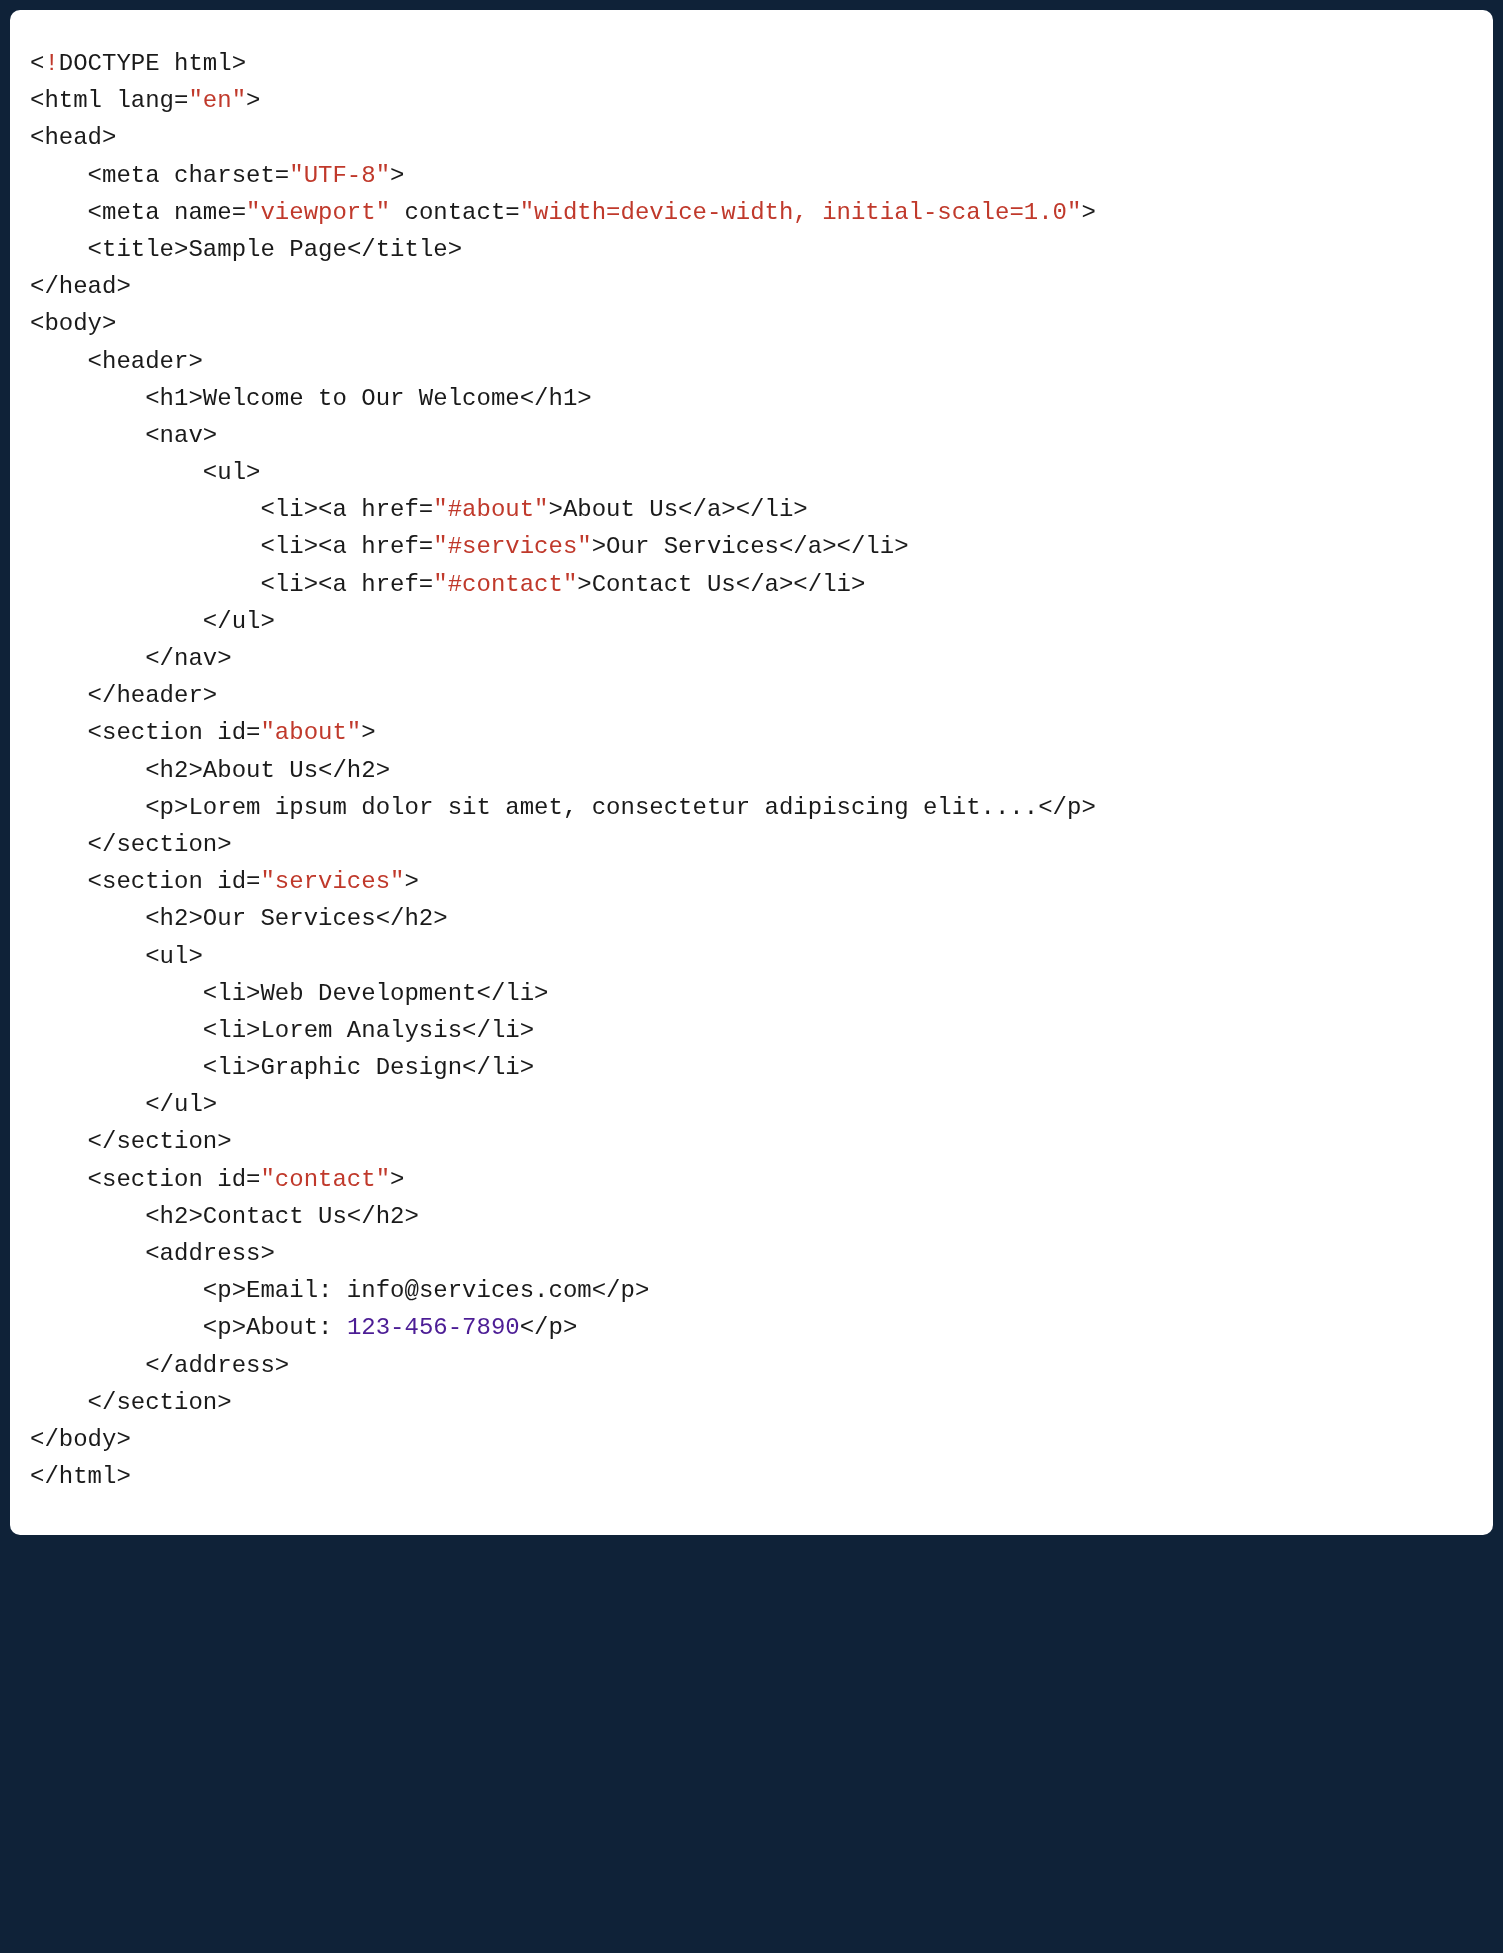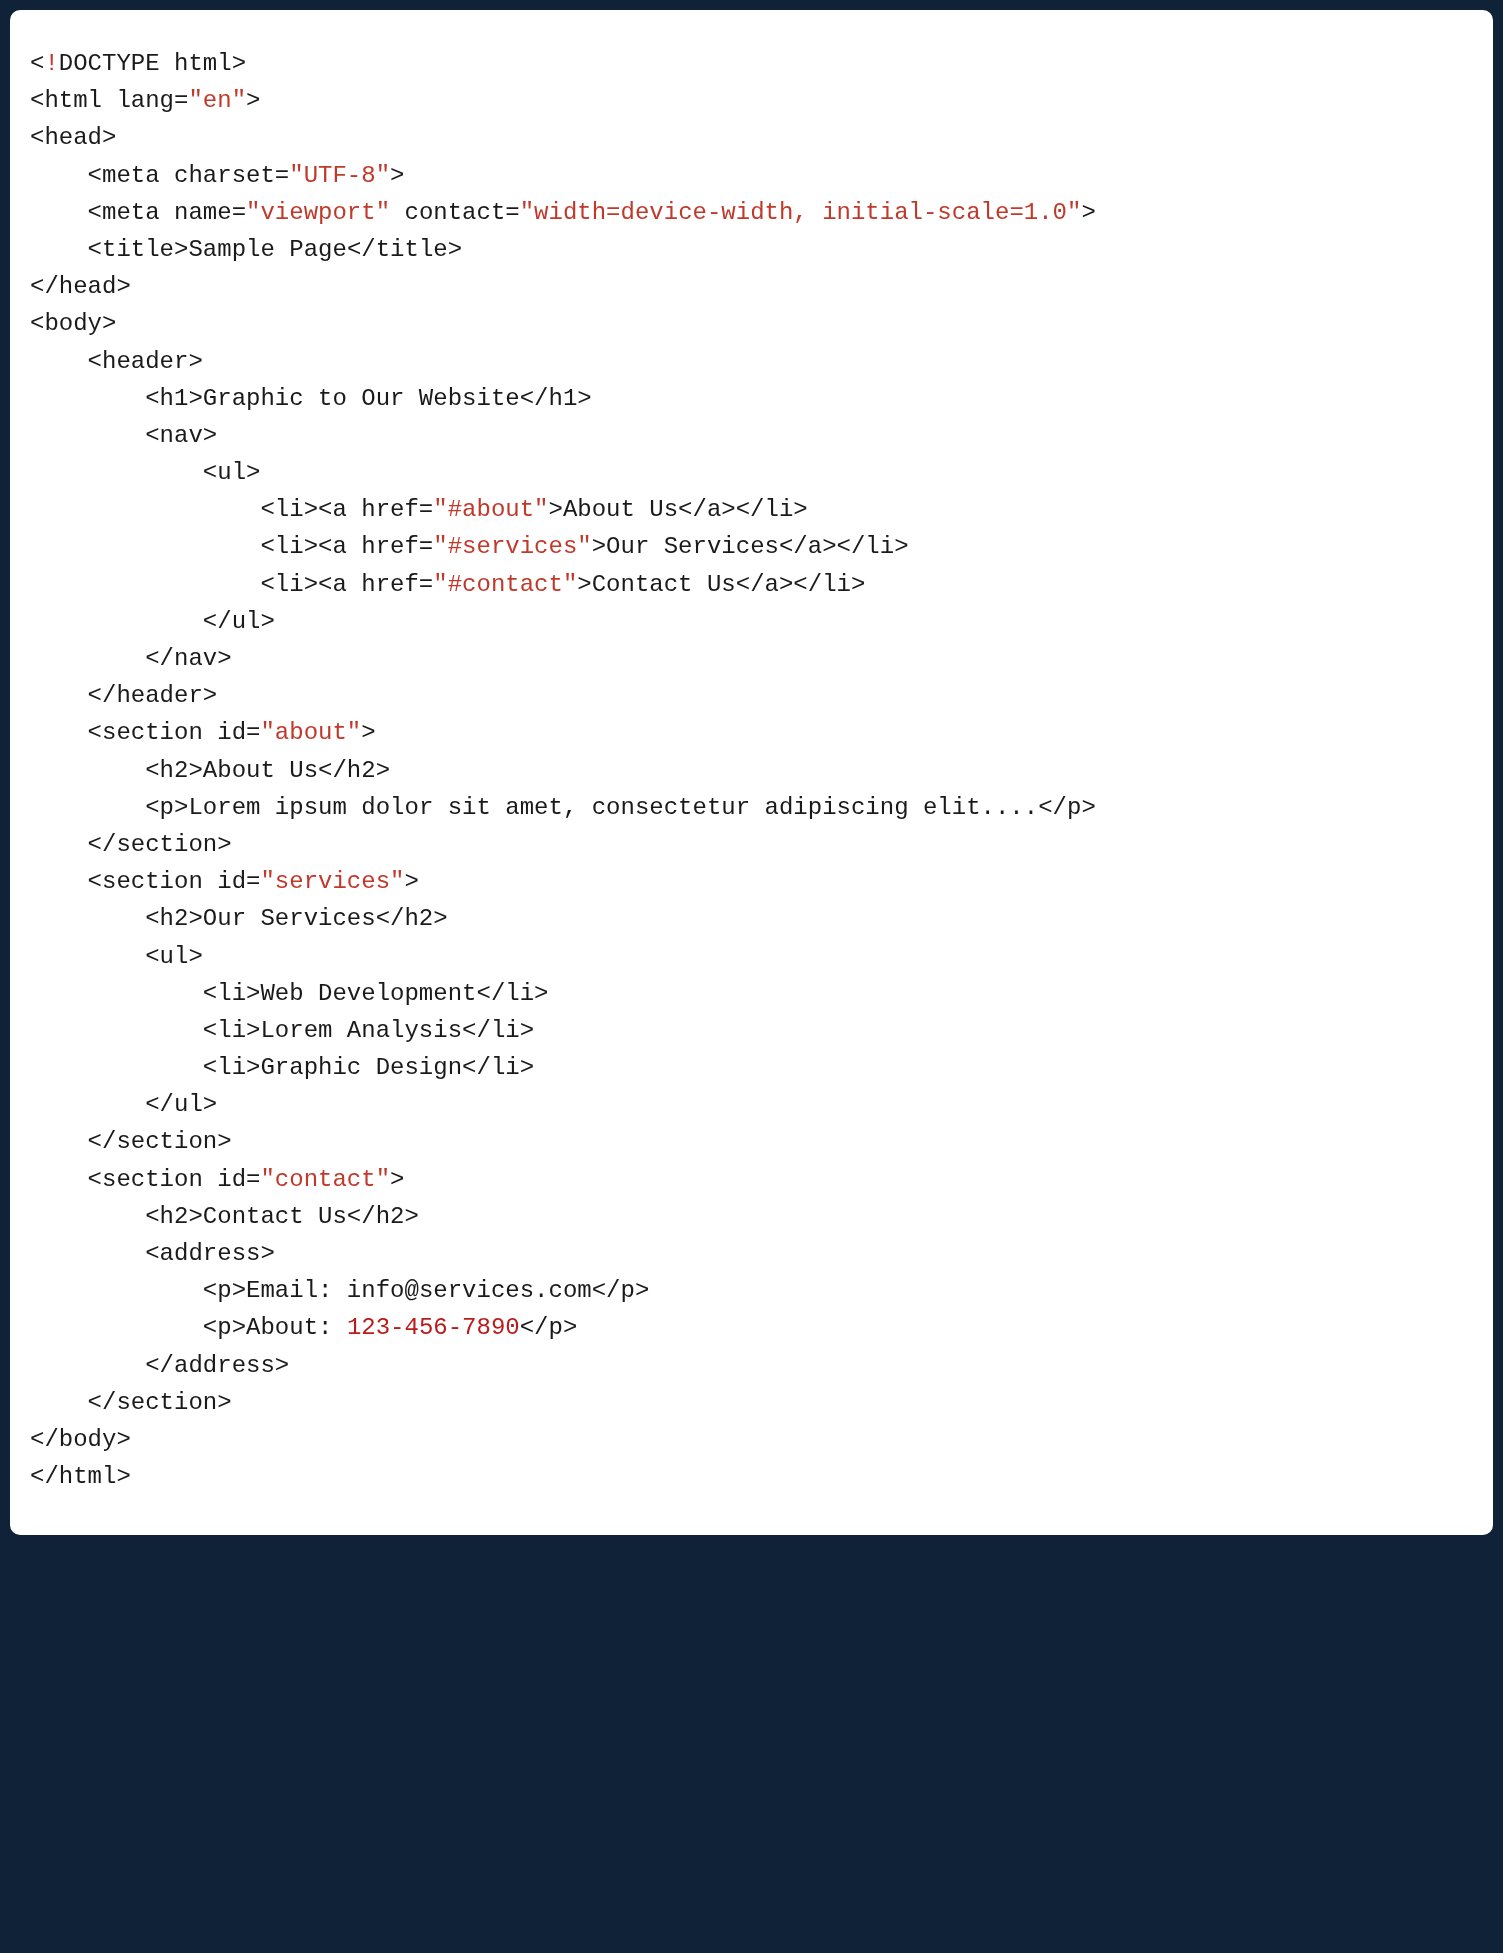--- a/index.html
+++ b/index.html
@@ -16,36 +16,36 @@
     font-size: 24px;
     line-height: 1.55;
     color: #1a1a1a;
     white-space: pre;
     overflow-x: auto;
   }
   .tag   { color: #1a1a1a; }
   .punct { color: #1a1a1a; }
   .bang  { color: #c0392b; }
   .str   { color: #c0392b; }  
-  .num   { color: #b91c1c; }  
+  .num   { color: #4c1d95; }  
   .txt   { color: #1a1a1a; text-align: center; }
 </style>
 </head>
 <body>
 
 <div class="frame"><span><span class="punct">&lt;</span><span class="bang">!</span><span class="tag">DOCTYPE html&gt;</span></span>
 <span><span class="tag">&lt;html lang=</span><span class="str">"en"</span><span class="tag">&gt;</span></span>
 <span><span class="tag">&lt;head&gt;</span></span>
 <span><span class="tag">    &lt;meta charset=</span><span class="str">"UTF-8"</span><span class="tag">&gt;</span></span>
 <span><span class="tag">    &lt;meta name=</span><span class="str">"viewport"</span><span class="tag"> contact=</span><span class="str">"width=device-width, initial-scale=1.0"</span><span class="tag">&gt;</span></span>
 <span><span class="tag">    &lt;title&gt;</span><span class="txt">Sample Page</span><span class="tag">&lt;/title&gt;</span></span>
 <span><span class="tag">&lt;/head&gt;</span></span>
 <span><span class="tag">&lt;body&gt;</span></span>
 <span><span class="tag">    &lt;header&gt;</span></span>
-<span><span class="tag">        &lt;h1&gt;</span><span class="txt">Graphic to Our Website</span><span class="tag">&lt;/h1&gt;</span></span>
+<span><span class="tag">        &lt;h1&gt;</span><span class="txt">Welcome to Our Welcome</span><span class="tag">&lt;/h1&gt;</span></span>
 <span><span class="tag">        &lt;nav&gt;</span></span>
 <span><span class="tag">            &lt;ul&gt;</span></span>
 <span><span class="tag">                &lt;li&gt;&lt;a href=</span><span class="str">"#about"</span><span class="tag">&gt;</span><span class="txt">About Us</span><span class="tag">&lt;/a&gt;&lt;/li&gt;</span></span>
 <span><span class="tag">                &lt;li&gt;&lt;a href=</span><span class="str">"#services"</span><span class="tag">&gt;</span><span class="txt">Our Services</span><span class="tag">&lt;/a&gt;&lt;/li&gt;</span></span>
 <span><span class="tag">                &lt;li&gt;&lt;a href=</span><span class="str">"#contact"</span><span class="tag">&gt;</span><span class="txt">Contact Us</span><span class="tag">&lt;/a&gt;&lt;/li&gt;</span></span>
 <span><span class="tag">            &lt;/ul&gt;</span></span>
 <span><span class="tag">        &lt;/nav&gt;</span></span>
 <span><span class="tag">    &lt;/header&gt;</span></span>
 <span><span class="tag">    &lt;section id=</span><span class="str">"about"</span><span class="tag">&gt;</span></span>
 <span><span class="tag">        &lt;h2&gt;</span><span class="txt">About Us</span><span class="tag">&lt;/h2&gt;</span></span>

